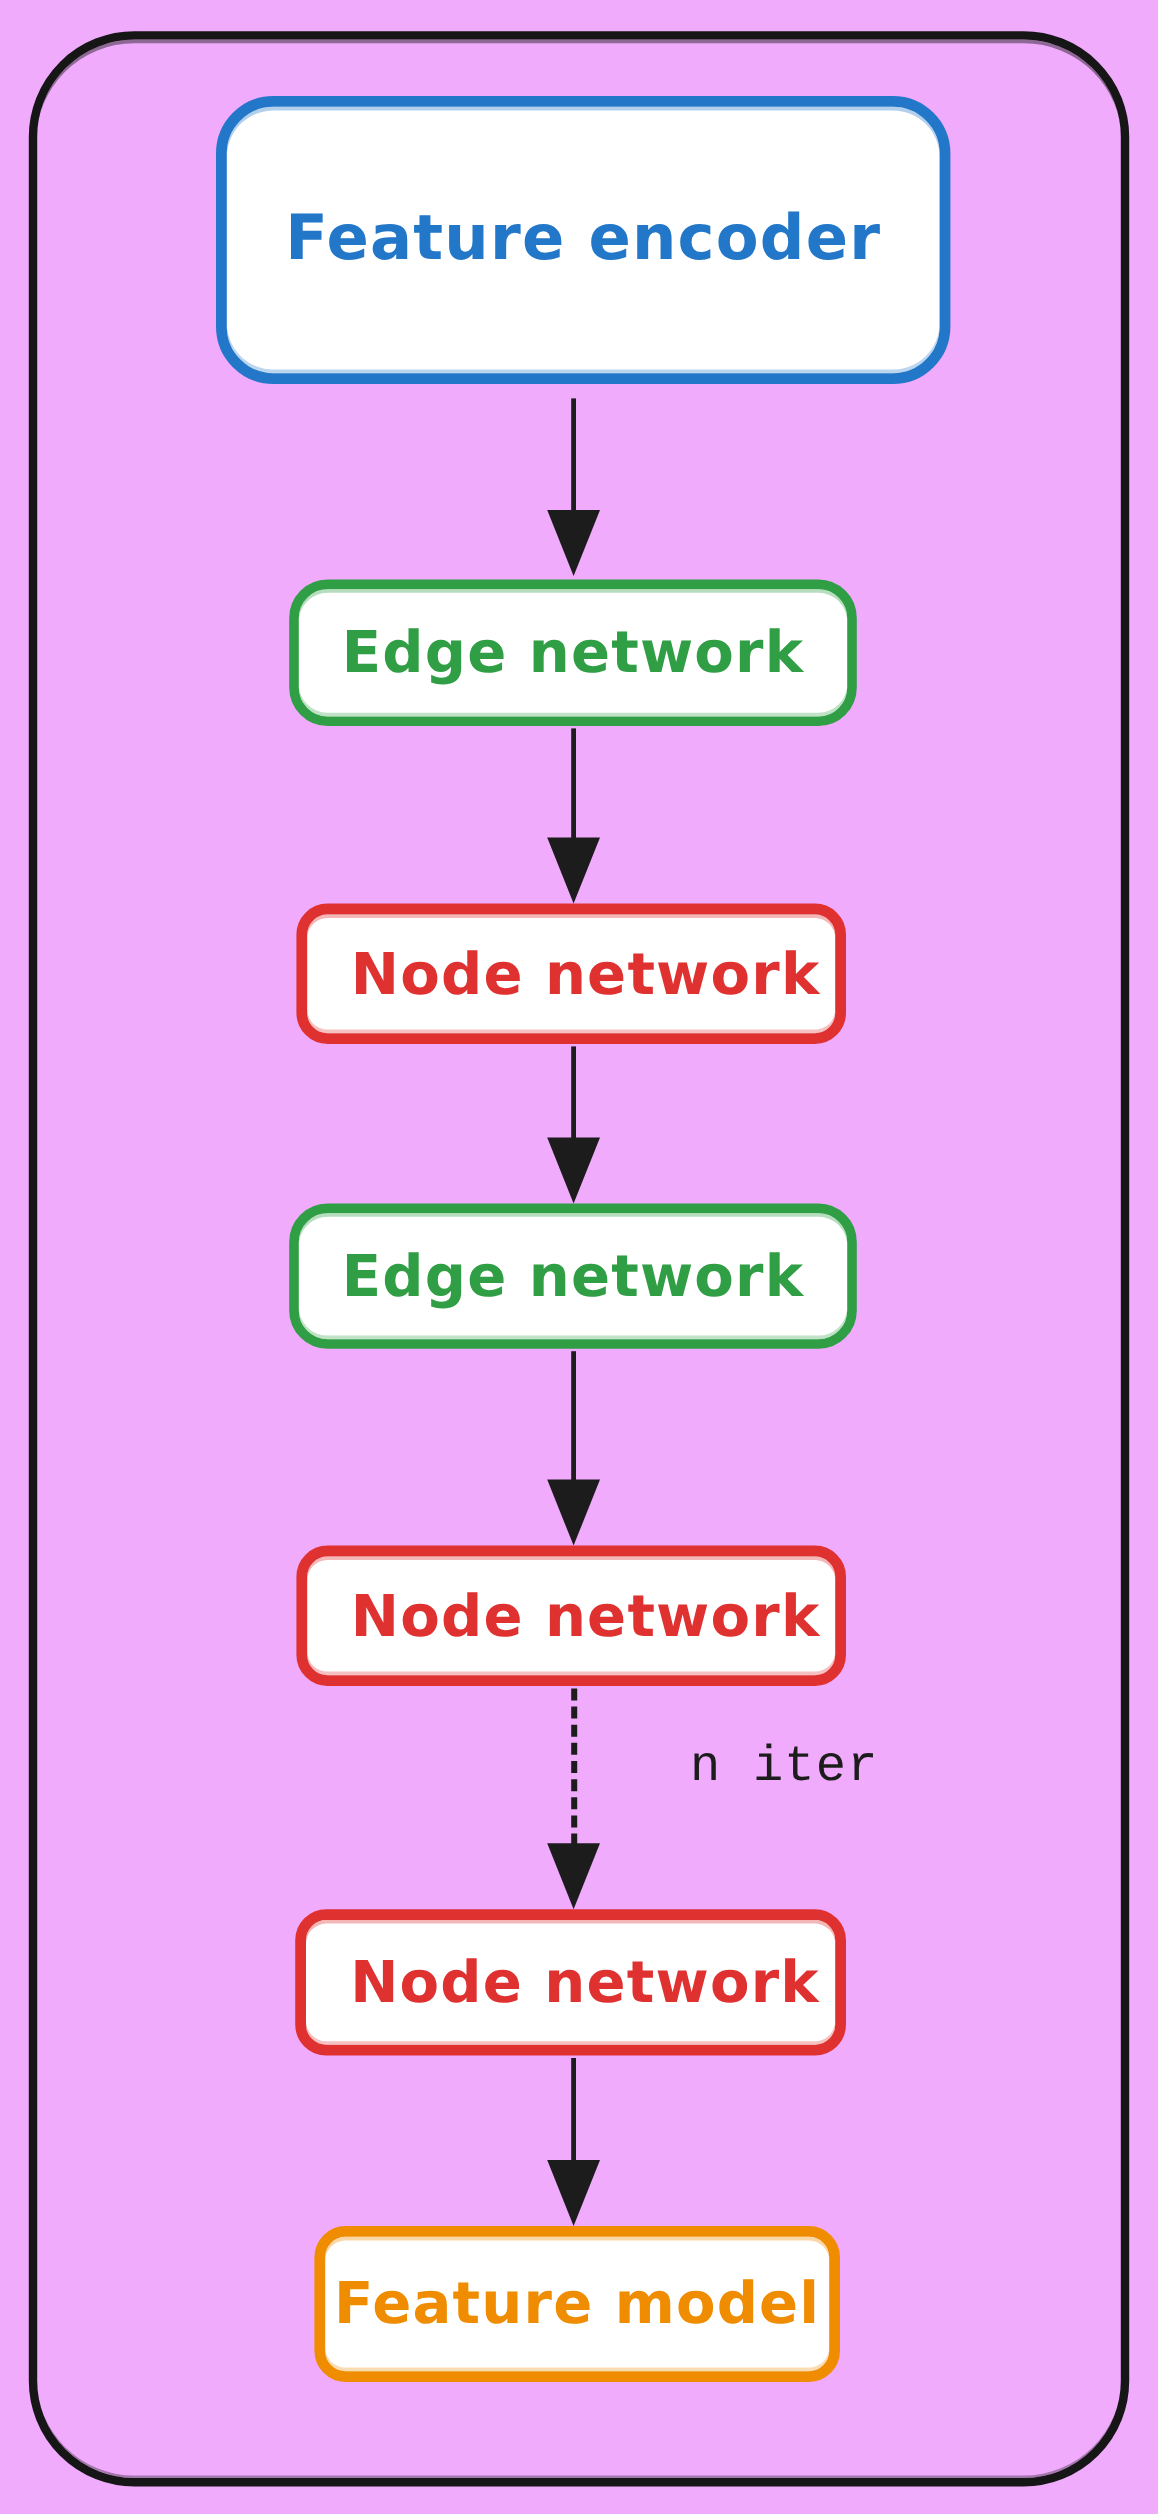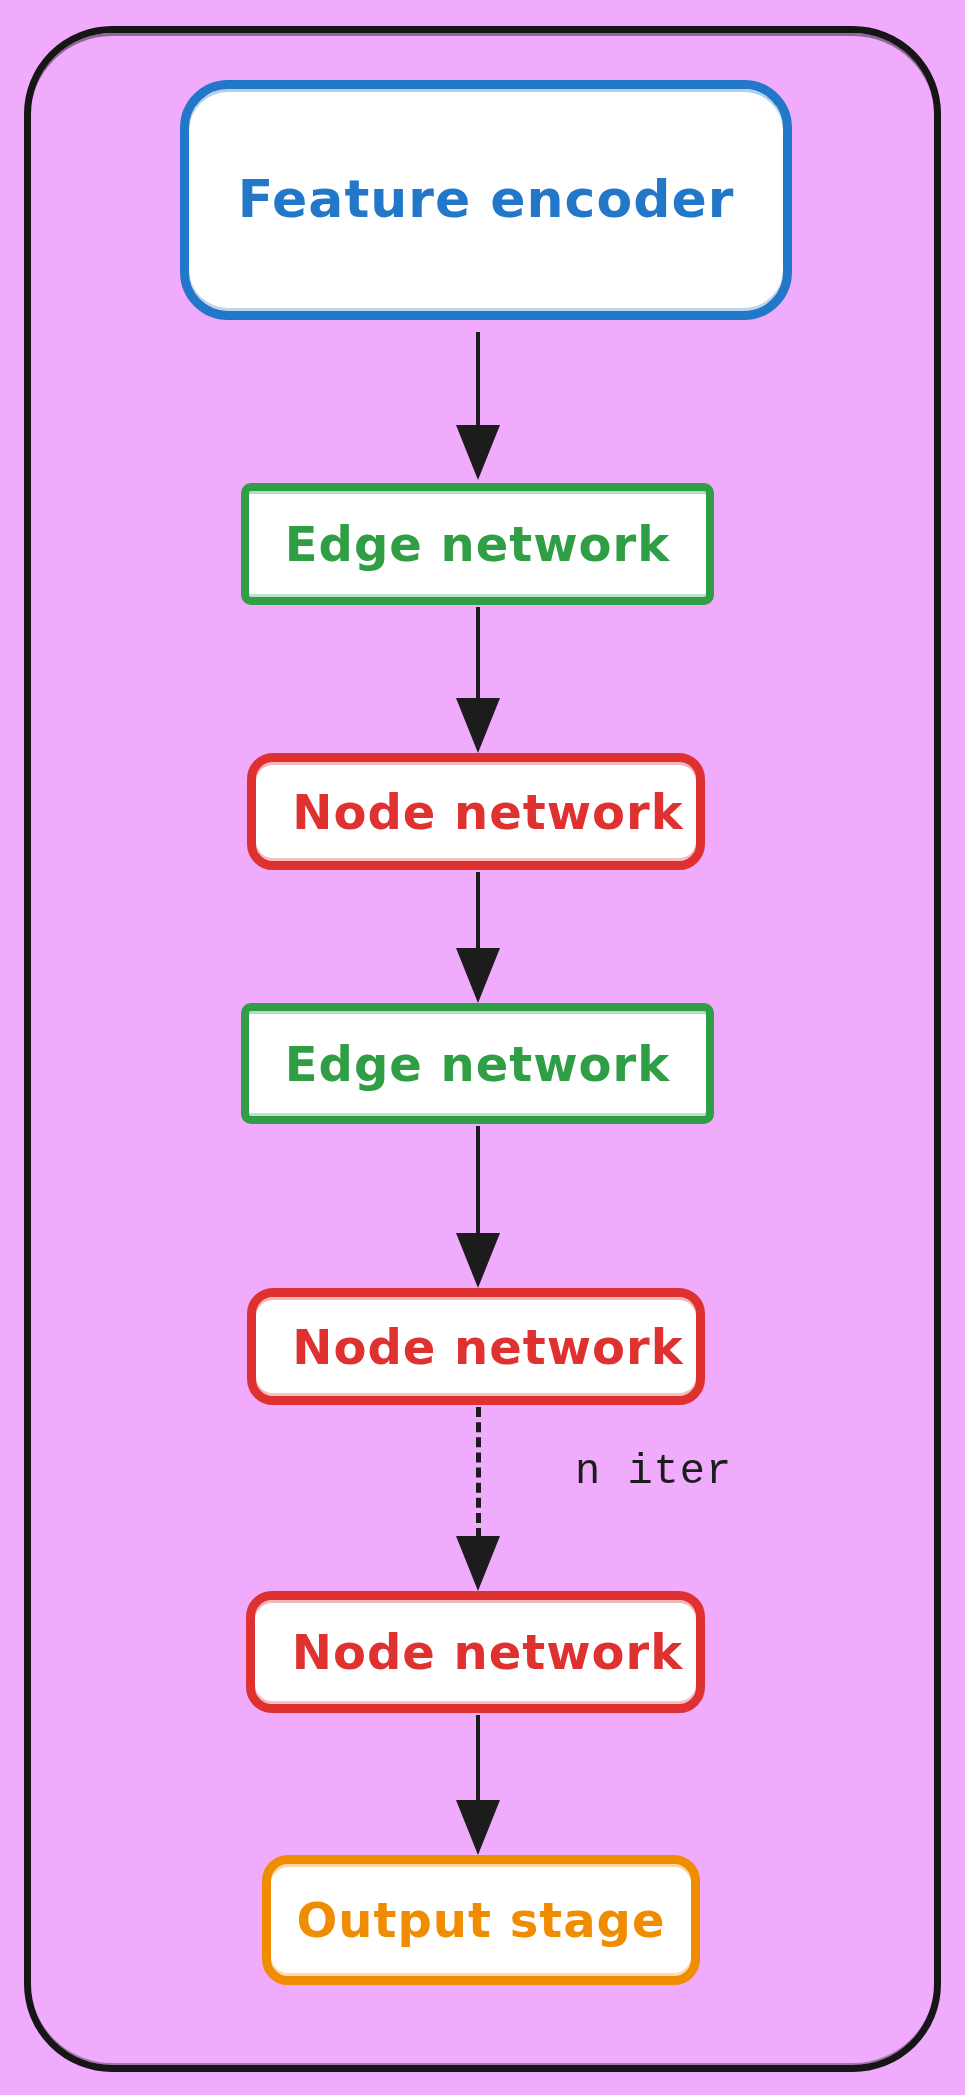--- a/index.html
+++ b/index.html
@@ -26,21 +26,21 @@
     border-style:solid;
   }
   .node .line{display:block;}
   .blue{
     left:180px;top:80px;width:612px;height:240px;
     border-width:9px;border-color:#2277c9;border-radius:48px;
     color:#2277c9;font-size:52px;line-height:1.6;
     box-shadow:inset 0 3px 0 rgba(34,119,201,.35), inset 0 -3px 0 rgba(34,119,201,.3);
   }
   .green{
-    border-width:8px;border-color:#2f9e44;border-radius:10px;
+    border-width:8px;border-color:#2f9e44;border-radius:32px;
     color:#2f9e44;font-size:48px;
     box-shadow:inset 0 3px 0 rgba(47,158,68,.35), inset 0 -3px 0 rgba(47,158,68,.3);
   }
   .green1{left:241px;top:483px;width:473px;height:122px;}
   .green2{left:241px;top:1003px;width:473px;height:121px;}
   .red{
     border-width:9px;border-color:#e03131;border-radius:26px;
     color:#e03131;font-size:48px;
     box-shadow:inset 0 3px 0 rgba(224,49,49,.35), inset 0 -3px 0 rgba(224,49,49,.3);
     padding-left:24px;
@@ -102,21 +102,21 @@
 
   <div class="node red red2">
     <span class="line">Node network</span>
   </div>
 
   <div class="node red red3">
     <span class="line">Node network</span>
   </div>
 
   <div class="node orange">
-    <span class="line">Output stage</span>
+    <span class="line">Feature model</span>
   </div>
 
   <div>
     <div class="shaft s1"></div>
     <div class="head h1"></div>
   </div>
 
   <div>
     <div class="shaft s2"></div>
     <div class="head h2"></div>

